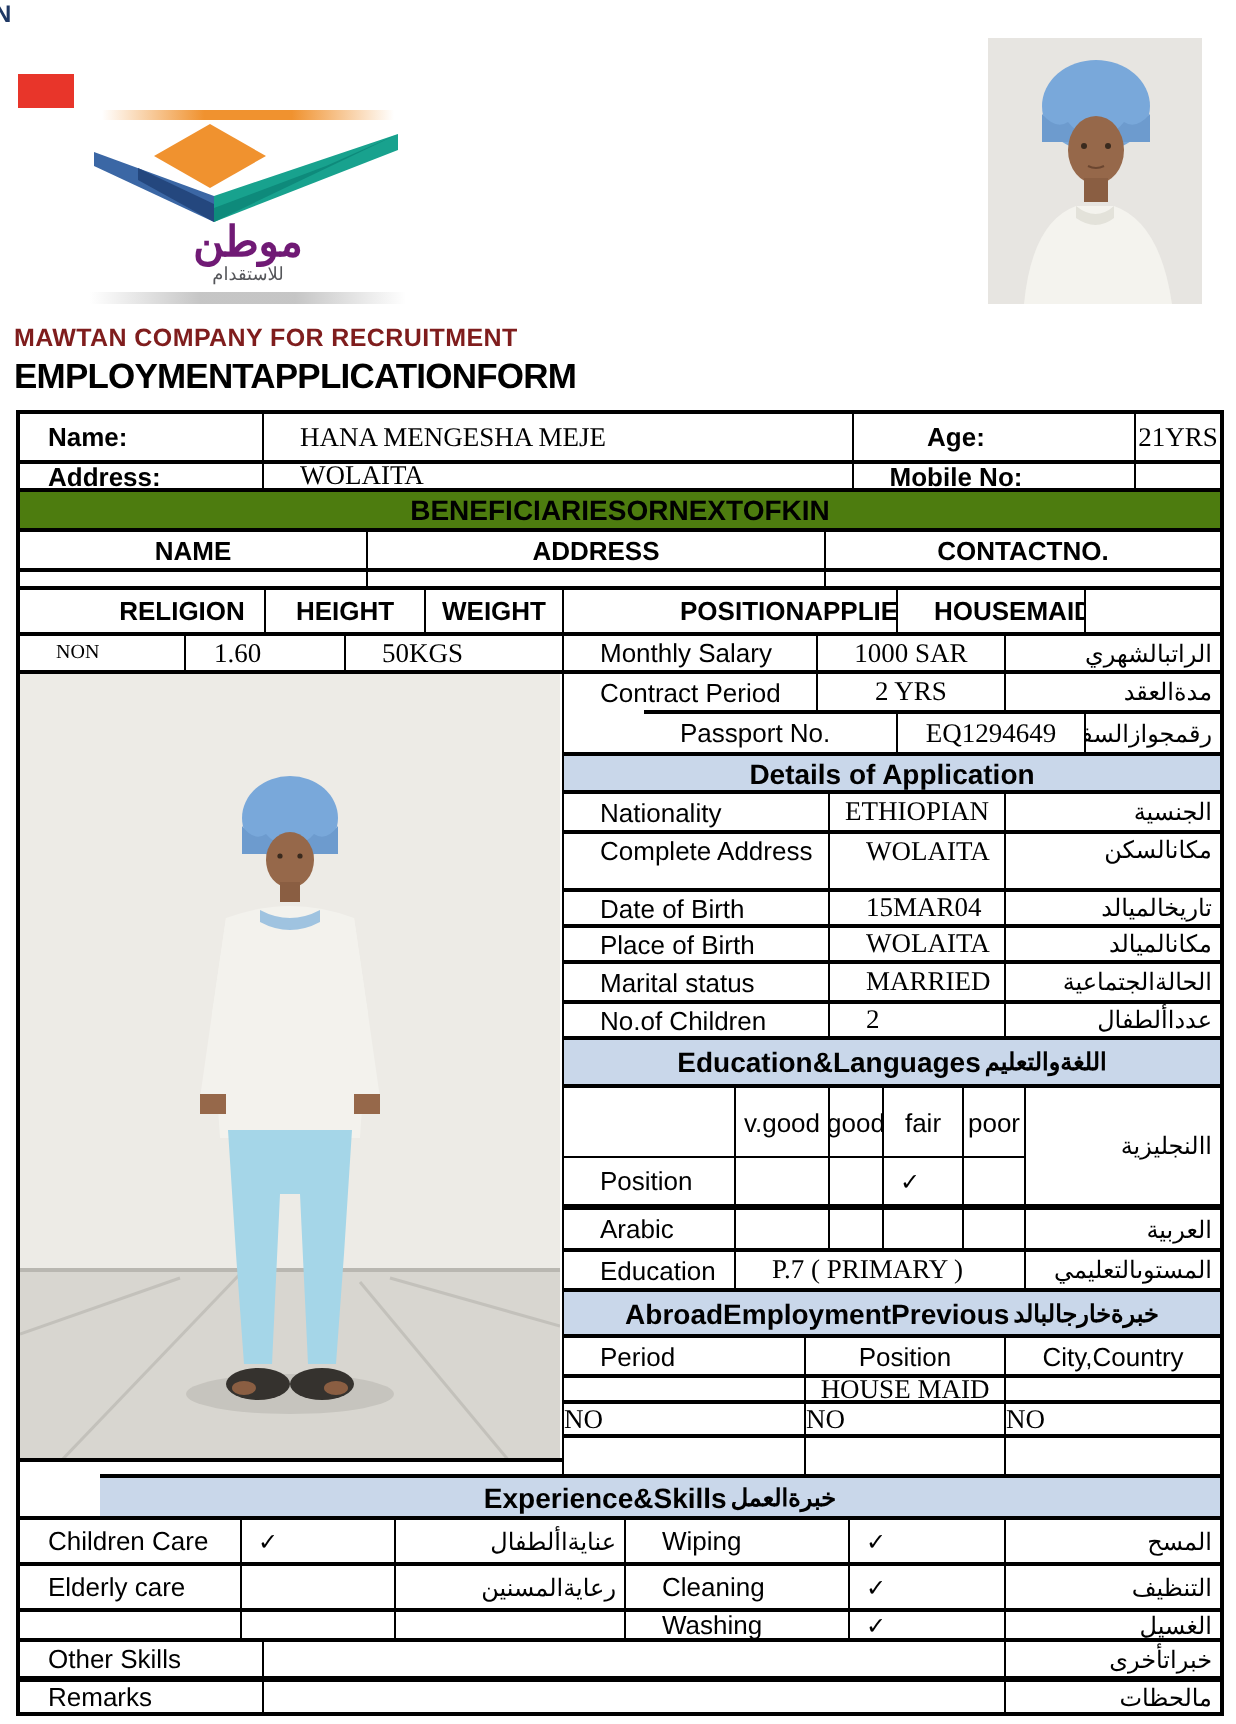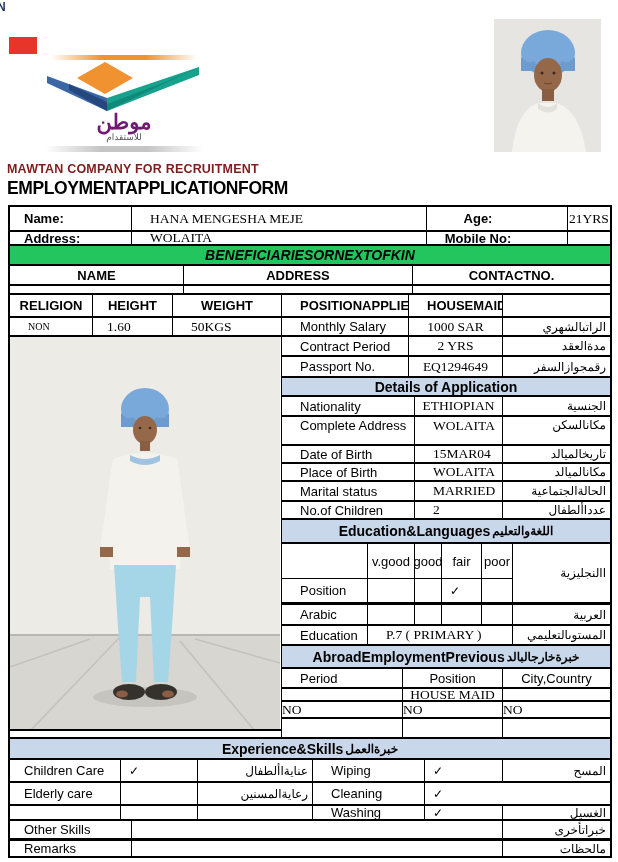--- a/index.html
+++ b/index.html
@@ -29,21 +29,21 @@
   .row > div:first-child { border-left:none; }
   .pad { padding-left:18px; }
   .pad2 { padding-left:14px; }
   .b { font-weight:bold; }
   .serif { font-family:"Liberation Serif", serif; font-size:13.5px; }
   .ctr { justify-content:center; }
   .ar { justify-content:flex-end; padding-right:4px; font-size:12px; direction:ltr; unicode-bidi:bidi-override; }
   .small { font-size:10px; }
   .sec-hdr { background:#c9d7ea; font-weight:bold; font-size:14px; display:flex; align-items:center; justify-content:center; border-top:2px solid #000; }
   .sec-hdr .ar-inline { font-size:12px; font-weight:bold; direction:ltr; unicode-bidi:bidi-override; margin-left:2px; }
-  .kin-hdr { background:#22c55e;font-style:italic; }
+  .kin-hdr { background:#4d7c0f; }
 
   .cols-top  { grid-template-columns:83px 257px 103px 1fr;gap:38px; }
   .cols-kin  { grid-template-columns:173px 229px 1fr; }
   .r-name { height:23px; } .r-addr { height:14px; } .r-kin-t { height:20px; }
   .r-kin-h { height:20px; } .r-kin-e { height:9px; }
 
   .band { display:flex; border-top:2px solid #000; align-items:stretch; }
   .band-left { width:272px; border-right:1px solid #000; display:flex; flex-direction:column; }
   .band-right { flex:1; display:flex; flex-direction:column; }
   .band .row { border-top-width:2px; }
@@ -58,21 +58,21 @@
   .edu-grid > div { border-left:1px solid #000; border-top:1px solid #000; display:flex; align-items:center; overflow:hidden; }
   .edu-grid > div.nt { border-top:none; }
   .edu-grid > div.nl { border-left:none; }
   .edu-ar-span { grid-column:6; grid-row:1/3; }
   .thick { border-top-width:3px !important; }
 
   .cols-exp { grid-template-columns:110px 77px 115px 112px 78px 1fr; }
   .cols-oth { grid-template-columns:121px 371px 1fr; }
   .chk { justify-content:flex-start; padding-left:8px; font-size:12px; }
 
-  .r21{height:21px;} .r19{height:19px;} .r20{height:20px;} .r18{height:18px;}
+  .r21{height:21px;margin-left:40px;} .r19{height:19px;} .r20{height:20px;} .r18{height:18px;}
   .r29{height:29px; align-items:flex-start;} .r29 > div{align-items:flex-start; padding-top:1px;}
   .r24{height:24px;} .r23{height:23px;} .r13{height:13px;} .r17{height:17px;} .r22{height:22px;} .r15{height:15px;}
 </style>
 </head>
 <body>
 
 <div class="page">
 
   <span class="corner-n">N</span>
   <div class="red-box"></div>
@@ -318,20 +318,21 @@
       <div class="pad">Wiping</div>
       <div class="chk">✓</div>
       <div class="ar">حسملا</div>
     </div>
     <div class="row cols-exp r23">
       <div class="pad2">Elderly care</div>
       <div class="chk"></div>
       <div class="ar">نينسملاةياعر</div>
       <div class="pad">Cleaning</div>
       <div class="chk">✓</div>
+      <div class="ar">فيظنتلا</div>
     </div>
     <div class="row cols-exp r15">
       <div></div>
       <div class="chk"></div>
       <div class="ar"></div>
       <div class="pad">Washing</div>
       <div class="chk">✓</div>
       <div class="ar">ليسغلا</div>
     </div>
     <div class="row cols-oth r19">

